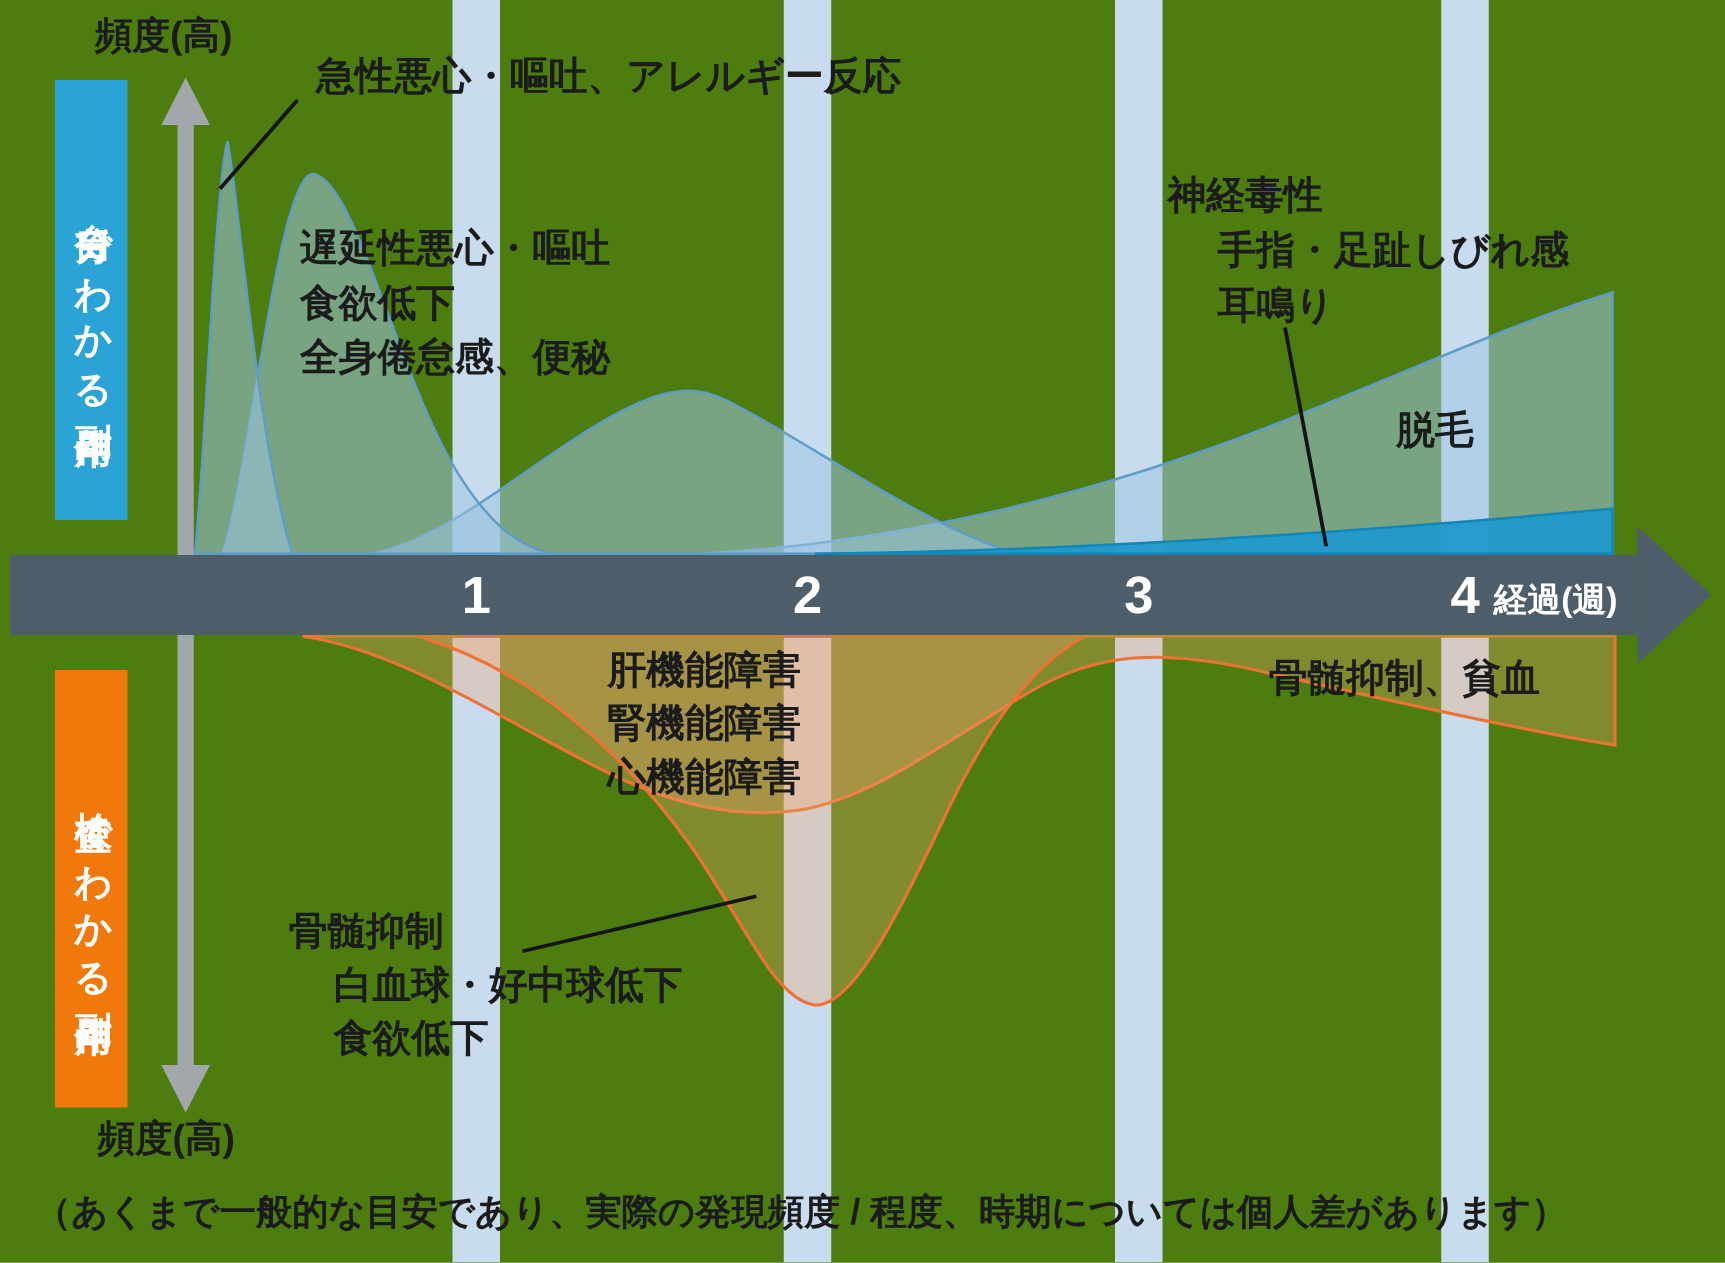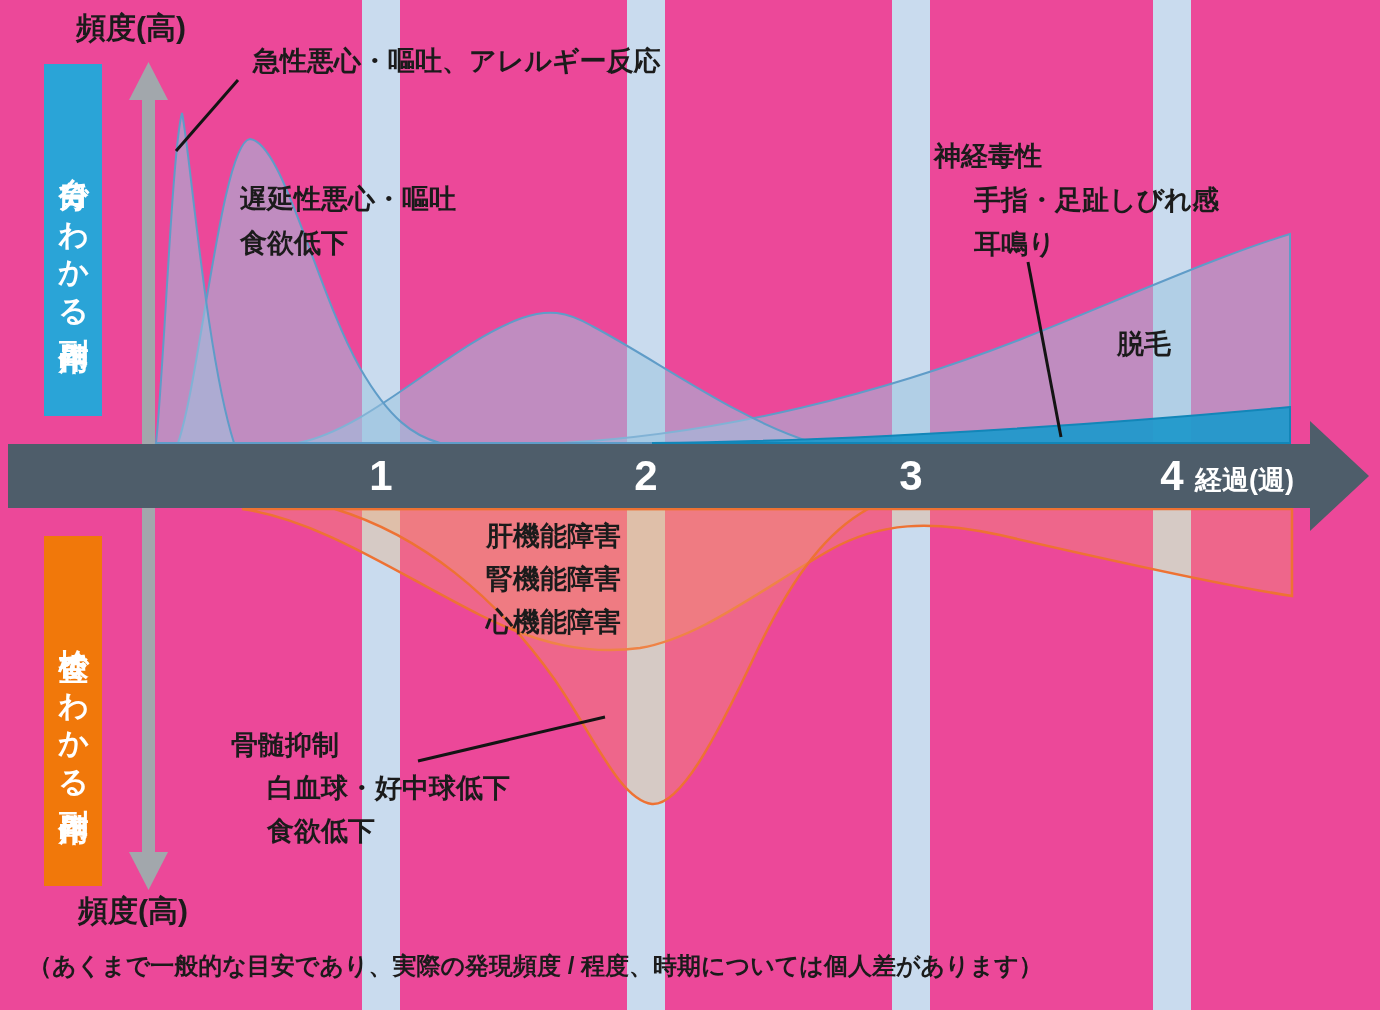--- a/index.html
+++ b/index.html
@@ -1,29 +1,29 @@
 <!DOCTYPE html>
 <html><head>
 <meta charset="utf-8">
 <style>
   html,body{margin:0;padding:0;}
   body{font-family:"Liberation Sans","DejaVu Sans",sans-serif;}
-  .canvas{position:relative;width:1380px;height:1010px;background:#ec4899;overflow:hidden;}
+  .canvas{position:relative;width:1380px;height:1010px;background:#4d7c0f;overflow:hidden;}
   .stripe{position:absolute;top:0;bottom:0;width:38px;background:#c9dbee;z-index:0;}
   svg.layer{position:absolute;left:0;top:0;z-index:1;pointer-events:none;}
   .txt{position:absolute;z-index:2;color:#1b1b1b;font-weight:bold;white-space:nowrap;}
-  .anno{font-size:27px;line-height:34px;}
+  .anno{font-size:31px;line-height:34px;}
   .freq{font-size:30px;}
   .tick{font-size:42px;color:#ffffff;text-align:center;width:70px;line-height:48px;}
   .xaxis-label{font-size:27px;color:#ffffff;width:140px;}
   .sidebox{position:absolute;left:44px;width:58px;z-index:2;display:flex;align-items:center;justify-content:center;
            writing-mode:vertical-rl;text-orientation:upright;color:#ffffff;font-weight:bold;font-size:30px;letter-spacing:4px;}
   .sidebox.blue{top:64px;height:352px;background:#2aa4d7;}
   .sidebox.orange{top:536px;height:350px;background:#f1780a;}
-  .footer{font-size:24px;}
+  .footer{font-size:29px;}
 </style>
 </head>
 <body>
 
 <div class="canvas">
 
   <div class="stripe" style="left:362px"></div>
   <div class="stripe" style="left:627px"></div>
   <div class="stripe" style="left:892px"></div>
   <div class="stripe" style="left:1153px"></div>
@@ -70,32 +70,34 @@
   <div class="txt tick" style="left:346px;top:452px">1</div>
   <div class="txt tick" style="left:611px;top:452px">2</div>
   <div class="txt tick" style="left:876px;top:452px">3</div>
   <div class="txt tick" style="left:1137px;top:452px">4</div>
   <div class="txt xaxis-label" style="left:1195px;top:462px">経過(週)</div>
 
   <div class="txt anno" style="left:253px;top:44px">急性悪心・嘔吐、アレルギー反応</div>
 
   <div class="txt anno" style="left:240px;top:182px">遅延性悪心・嘔吐</div>
   <div class="txt anno" style="left:240px;top:226px">食欲低下</div>
+  <div class="txt anno" style="left:240px;top:269px">全身倦怠感、便秘</div>
 
 
   <div class="txt anno" style="left:934px;top:139px">神経毒性</div>
   <div class="txt anno" style="left:974px;top:183px">手指・足趾しびれ感</div>
   <div class="txt anno" style="left:974px;top:227px">耳鳴り</div>
 
   <div class="txt anno" style="left:1117px;top:327px">脱毛</div>
 
   <div class="txt anno" style="left:486px;top:519px">肝機能障害</div>
   <div class="txt anno" style="left:486px;top:562px">腎機能障害</div>
   <div class="txt anno" style="left:486px;top:605px">心機能障害</div>
 
+  <div class="txt anno" style="left:1015px;top:526px">骨髄抑制、貧血</div>
 
   <div class="txt anno" style="left:231px;top:728px">骨髄抑制</div>
   <div class="txt anno" style="left:267px;top:771px">白血球・好中球低下</div>
   <div class="txt anno" style="left:267px;top:814px">食欲低下</div>
 
   <div class="txt footer" style="left:28px;top:950px">（あくまで一般的な目安であり、実際の発現頻度 / 程度、時期については個人差があります）</div>
 
 </div>
 
 </body></html>

